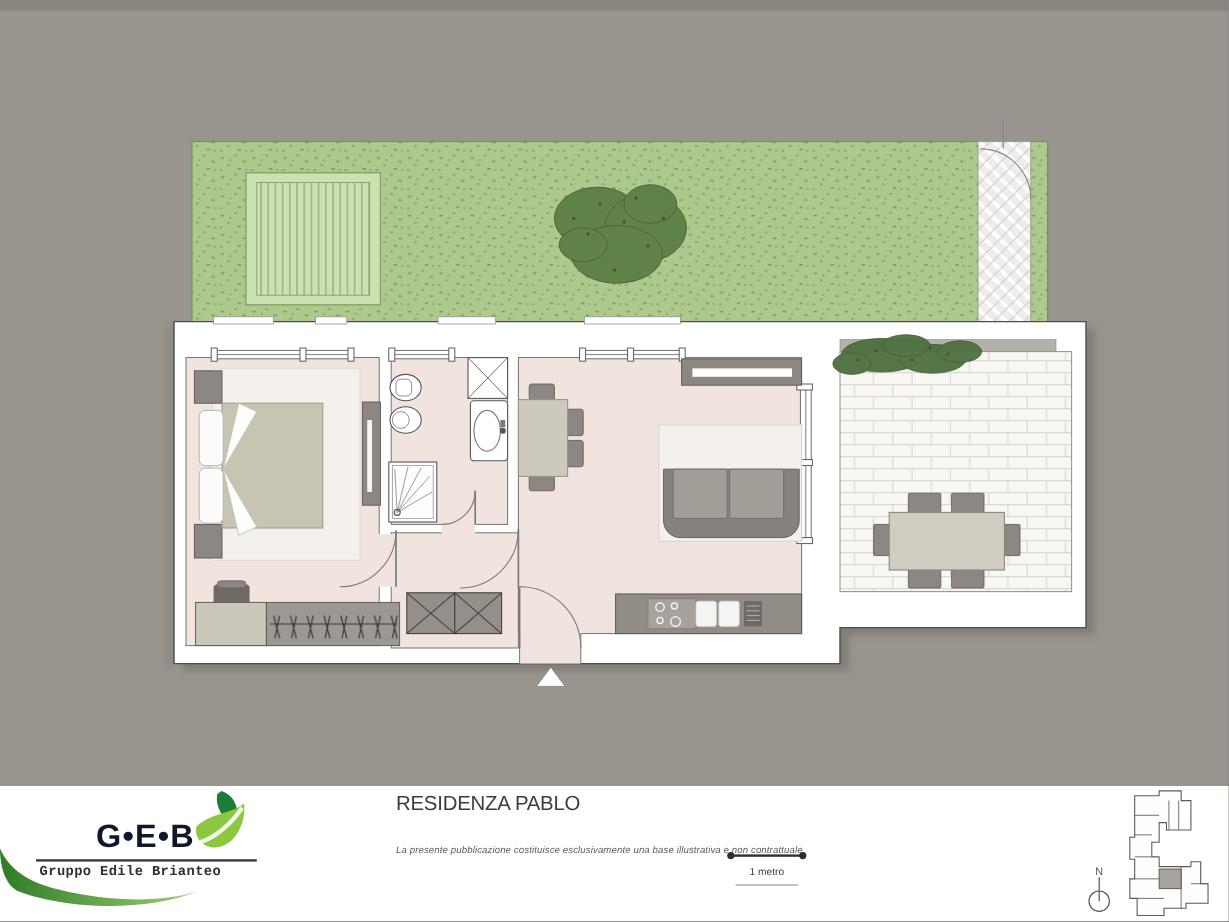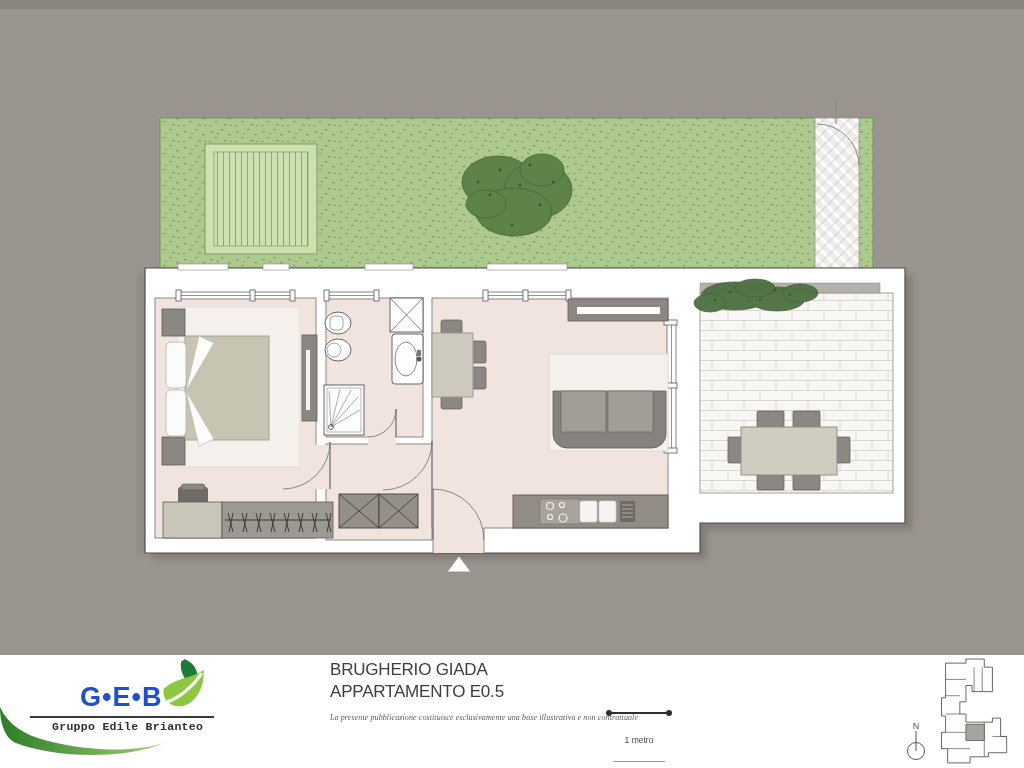--- a/index.html
+++ b/index.html
@@ -6,35 +6,35 @@
   .stage{position:relative;width:1024px;height:768px;overflow:hidden;background:#9a948e;
          font-family:"Liberation Sans",sans-serif;}
   .plan-svg{position:absolute;left:0;top:0;}
   
   .footer{position:absolute;left:0;top:655px;width:1024px;height:113px;background:#ffffff;}
   .logo{position:absolute;left:0;top:0;width:240px;height:113px;}
   .logo-swoosh{position:absolute;left:0;top:48px;}
   .logo-rule{position:absolute;left:30px;top:61px;width:184px;height:2px;background:#3b3b3b;}
   .logo-leaf{position:absolute;left:155px;top:3px;}
   .logo-initials{position:absolute;left:80px;top:29px;font-size:27px;font-weight:bold;
-                 color:#1d4ed8;letter-spacing:1px;line-height:1;}
-  .logo-tagline{position:absolute;left:52px;top:65px;font-family:"Liberation Mono",monospace;
+                 color:#0f172a;letter-spacing:1px;line-height:1;}
+  .logo-tagline{position:absolute;left:33px;top:65px;font-family:"Liberation Mono",monospace;
                 font-weight:bold;font-size:11.5px;color:#2f2f2f;letter-spacing:.3px;}
   .project{position:absolute;left:330px;top:5px;width:360px;color:#3d3d3d;}
   .project .title{font-size:17px;line-height:19px;letter-spacing:-.2px;}
   .project .address{font-size:9.5px;line-height:11px;color:#4a4a4a;letter-spacing:.2px;}
   .project .unit{font-size:17px;line-height:19px;margin-top:3px;letter-spacing:-.2px;}
   .project .floor{font-size:17px;line-height:19px;letter-spacing:-.2px;}
-  .project .disclaimer{font-size:8px;font-style:italic;color:#5a5a5a;margin-top:12px;letter-spacing:.1px;font-family:Liberation Serif, serif;}
+  .project .disclaimer{font-size:8px;font-style:italic;color:#5a5a5a;margin-top:25px;letter-spacing:.1px;}
   .scalebar{position:absolute;left:606px;top:57px;width:66px;}
   .scale-line{position:relative;height:2px;background:#2f2f2f;margin:0 3px;}
   .scale-line .dot{position:absolute;top:-2px;width:6px;height:6px;border-radius:50%;background:#2f2f2f;}
   .scale-line .dot.left{left:-3px}.scale-line .dot.right{right:-3px}
-  .scale-label{width:52px;margin:21px auto 0;text-align:center;font-size:8.5px;color:#3f3f3f;
-               border-bottom:1px solid #9a9a9a;padding-bottom:16px;}
+  .scale-label{width:52px;margin:7px auto 0;text-align:center;font-size:8.5px;color:#3f3f3f;
+               border-bottom:1px solid #9a9a9a;padding-bottom:6px;}
   .compass{position:absolute;left:898px;top:63px;}
   .keyplan{position:absolute;left:928px;top:2px;}
 </style>
 </head>
 <body>
 
 <div class="stage">
 
 <svg class="plan-svg" width="1024" height="768" viewBox="0 0 1024 768">
   <defs>
@@ -355,22 +355,21 @@
     <div class="logo-initials">G•E•B</div>
     <svg class="logo-leaf" width="52" height="58" viewBox="0 0 60 64">
       <path d="M34,0 C47,4 53,19 47,33 C36,28 28,16 30,3 Z" fill="#1c7c35"></path>
       <path d="M10,34 C26,20 44,22 56,12 C58,34 44,57 24,54 C14,52 8,43 10,34 Z" fill="#8dc63f"></path>
       <path d="M14,49 C28,45 44,31 54,16" stroke="#ffffff" stroke-width="4" fill="none" opacity="0.9"></path>
     </svg>
     <div class="logo-tagline">Gruppo Edile Brianteo</div>
   </div>
 
   <div class="project">
-    <div class="title">BRUGHERIO GIADA</div>
-    <div class="unit">APPARTAMENTO E0.5</div>
+    <div class="title">RESIDENZA PABLO</div>
     <div class="disclaimer">La presente pubblicazione costituisce esclusivamente una base illustrativa e non contrattuale</div>
   </div>
 
   <div class="scalebar">
     <div class="scale-line">
       <span class="dot left"></span>
       <span class="dot right"></span>
     </div>
     <div class="scale-label">1 metro</div>
   </div>

